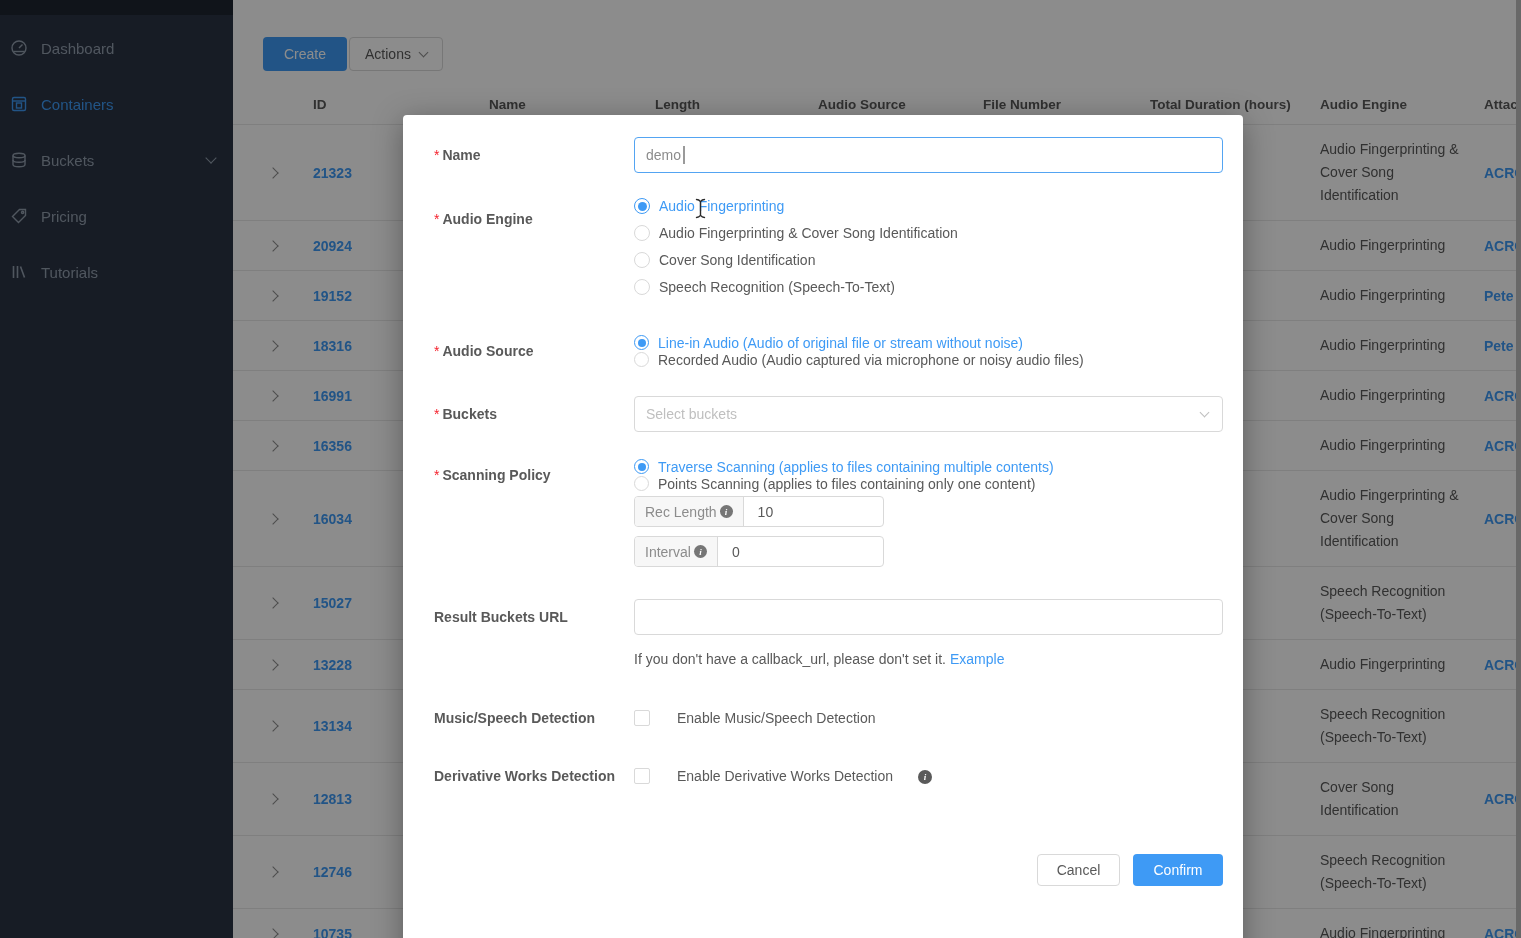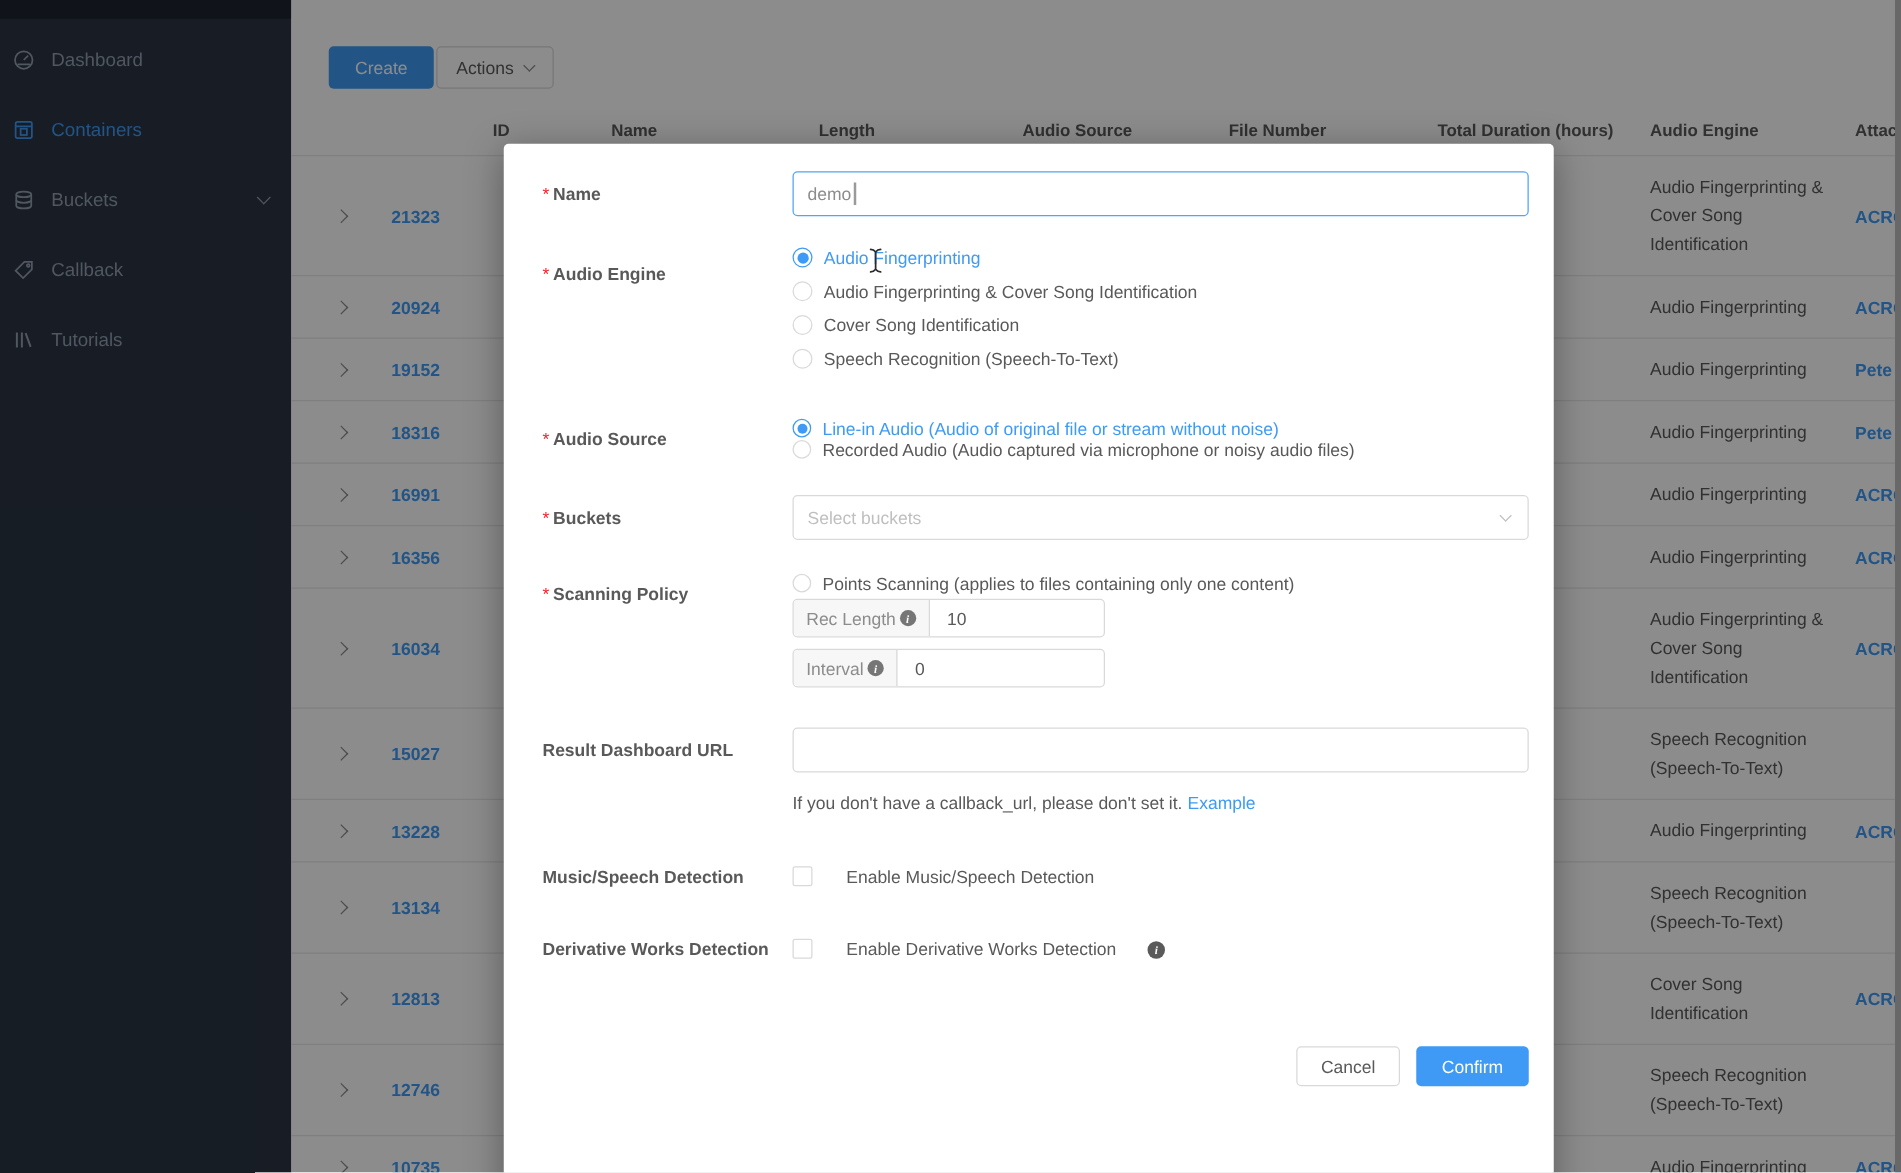--- a/index.html
+++ b/index.html
@@ -30,21 +30,21 @@
 
   .table { margin-top:14px; }
   .thead { display:flex; align-items:center; height:40px; border-bottom:1px solid #e8e8e8;
     color:#595959; font-size:13.5px; font-weight:700; }
   .trow { display:flex; align-items:center; padding:13px 0; border-bottom:1px solid #e8e8e8;
     font-size:14px; }
   .c { flex:none; }
   .c-chev { width:80px; display:flex; justify-content:center; }
   .chev { width:8px; height:8px; border-top:1.5px solid #8c8c8c; border-right:1.5px solid #8c8c8c;
     transform:rotate(45deg); cursor:pointer; }
-  .w-id { width:176px;text-align:center; } .w-name { width:166px; } .w-region { width:163px; }
+  .w-id { width:176px; } .w-name { width:166px; } .w-region { width:163px; }
   .w-src { width:165px; } .w-file { width:167px; } .w-dur { width:170px; }
   .w-eng { width:164px; } .w-att { width:80px; }
   .c-id { width:176px; color:#3e9af5; font-weight:600; cursor:pointer; }
   .c-gap { width:831px; }
   .c-eng { width:164px; padding-right:10px; color:#595959; line-height:23px; word-break:break-word; }
   .c-att { width:80px; color:#3e9af5; font-weight:600; white-space:nowrap; overflow:hidden; cursor:pointer; }
   .scrollbar { position:absolute; right:0; top:0; bottom:0; width:5px; background:#bdbdbd; }
 
   
   .overlay { position:absolute; inset:0; background:rgba(0,0,0,0.45); z-index:10; }
@@ -154,21 +154,21 @@
           <path d="M3 9c0 1.2 2.7 2.2 6 2.2S15 10.2 15 9"></path>
         </svg>
         <span>Buckets</span>
         <span class="side-chev"></span>
       </div>
       <div class="side-item">
         <svg class="sicon" viewBox="0 0 18 18" fill="none" stroke="currentColor" stroke-width="1.4">
           <path d="M9.5 2.5h6v6l-7 7-6-6z"></path>
             <circle cx="12.6" cy="5.4" r="1.1"></circle>
         </svg>
-        <span>Callback</span>
+        <span>Pricing</span>
       </div>
       <div class="side-item">
         <svg class="sicon" viewBox="0 0 18 18" fill="none" stroke="currentColor" stroke-width="1.6">
           <path d="M3.5 3v12M7.5 3v12M10.5 3.5l4 11"></path>
         </svg>
         <span>Tutorials</span>
       </div>
     </div>
   </div>
 
@@ -372,20 +372,24 @@
           <span>Select buckets</span>
           <span class="dd-chev"></span>
         </div>
       </div>
     </div>
 
     <div class="frow row-scan">
       <div class="flabel"><span class="req">*</span><span>Scanning Policy</span></div>
       <div class="fctrl group-compact">
         <div class="radio-line">
+          <span class="radio on"></span>
+          <span class="rlabel on">Traverse Scanning (applies to files containing multiple contents)</span>
+        </div>
+        <div class="radio-line">
           <span class="radio"></span>
           <span class="rlabel">Points Scanning (applies to files containing only one content)</span>
         </div>
         <div class="addon-group g1">
           <div class="addon">
             <span>Rec Length</span>
             <span class="info-dot"></span>
           </div>
           <div class="addon-input">10</div>
         </div>
@@ -393,21 +397,21 @@
           <div class="addon">
             <span>Interval</span>
             <span class="info-dot"></span>
           </div>
           <div class="addon-input">0</div>
         </div>
       </div>
     </div>
 
     <div class="frow row-cb">
-      <div class="flabel">Result Dashboard URL</div>
+      <div class="flabel">Result Buckets URL</div>
       <div class="fctrl">
         <div class="cb-input"></div>
         <div class="cb-help">
           <span>If you don't have a callback_url, please don't set it.</span><span class="cb-link">Example</span>
         </div>
       </div>
     </div>
 
     <div class="frow row-check row-ms">
       <div class="flabel">Music/Speech Detection</div>

